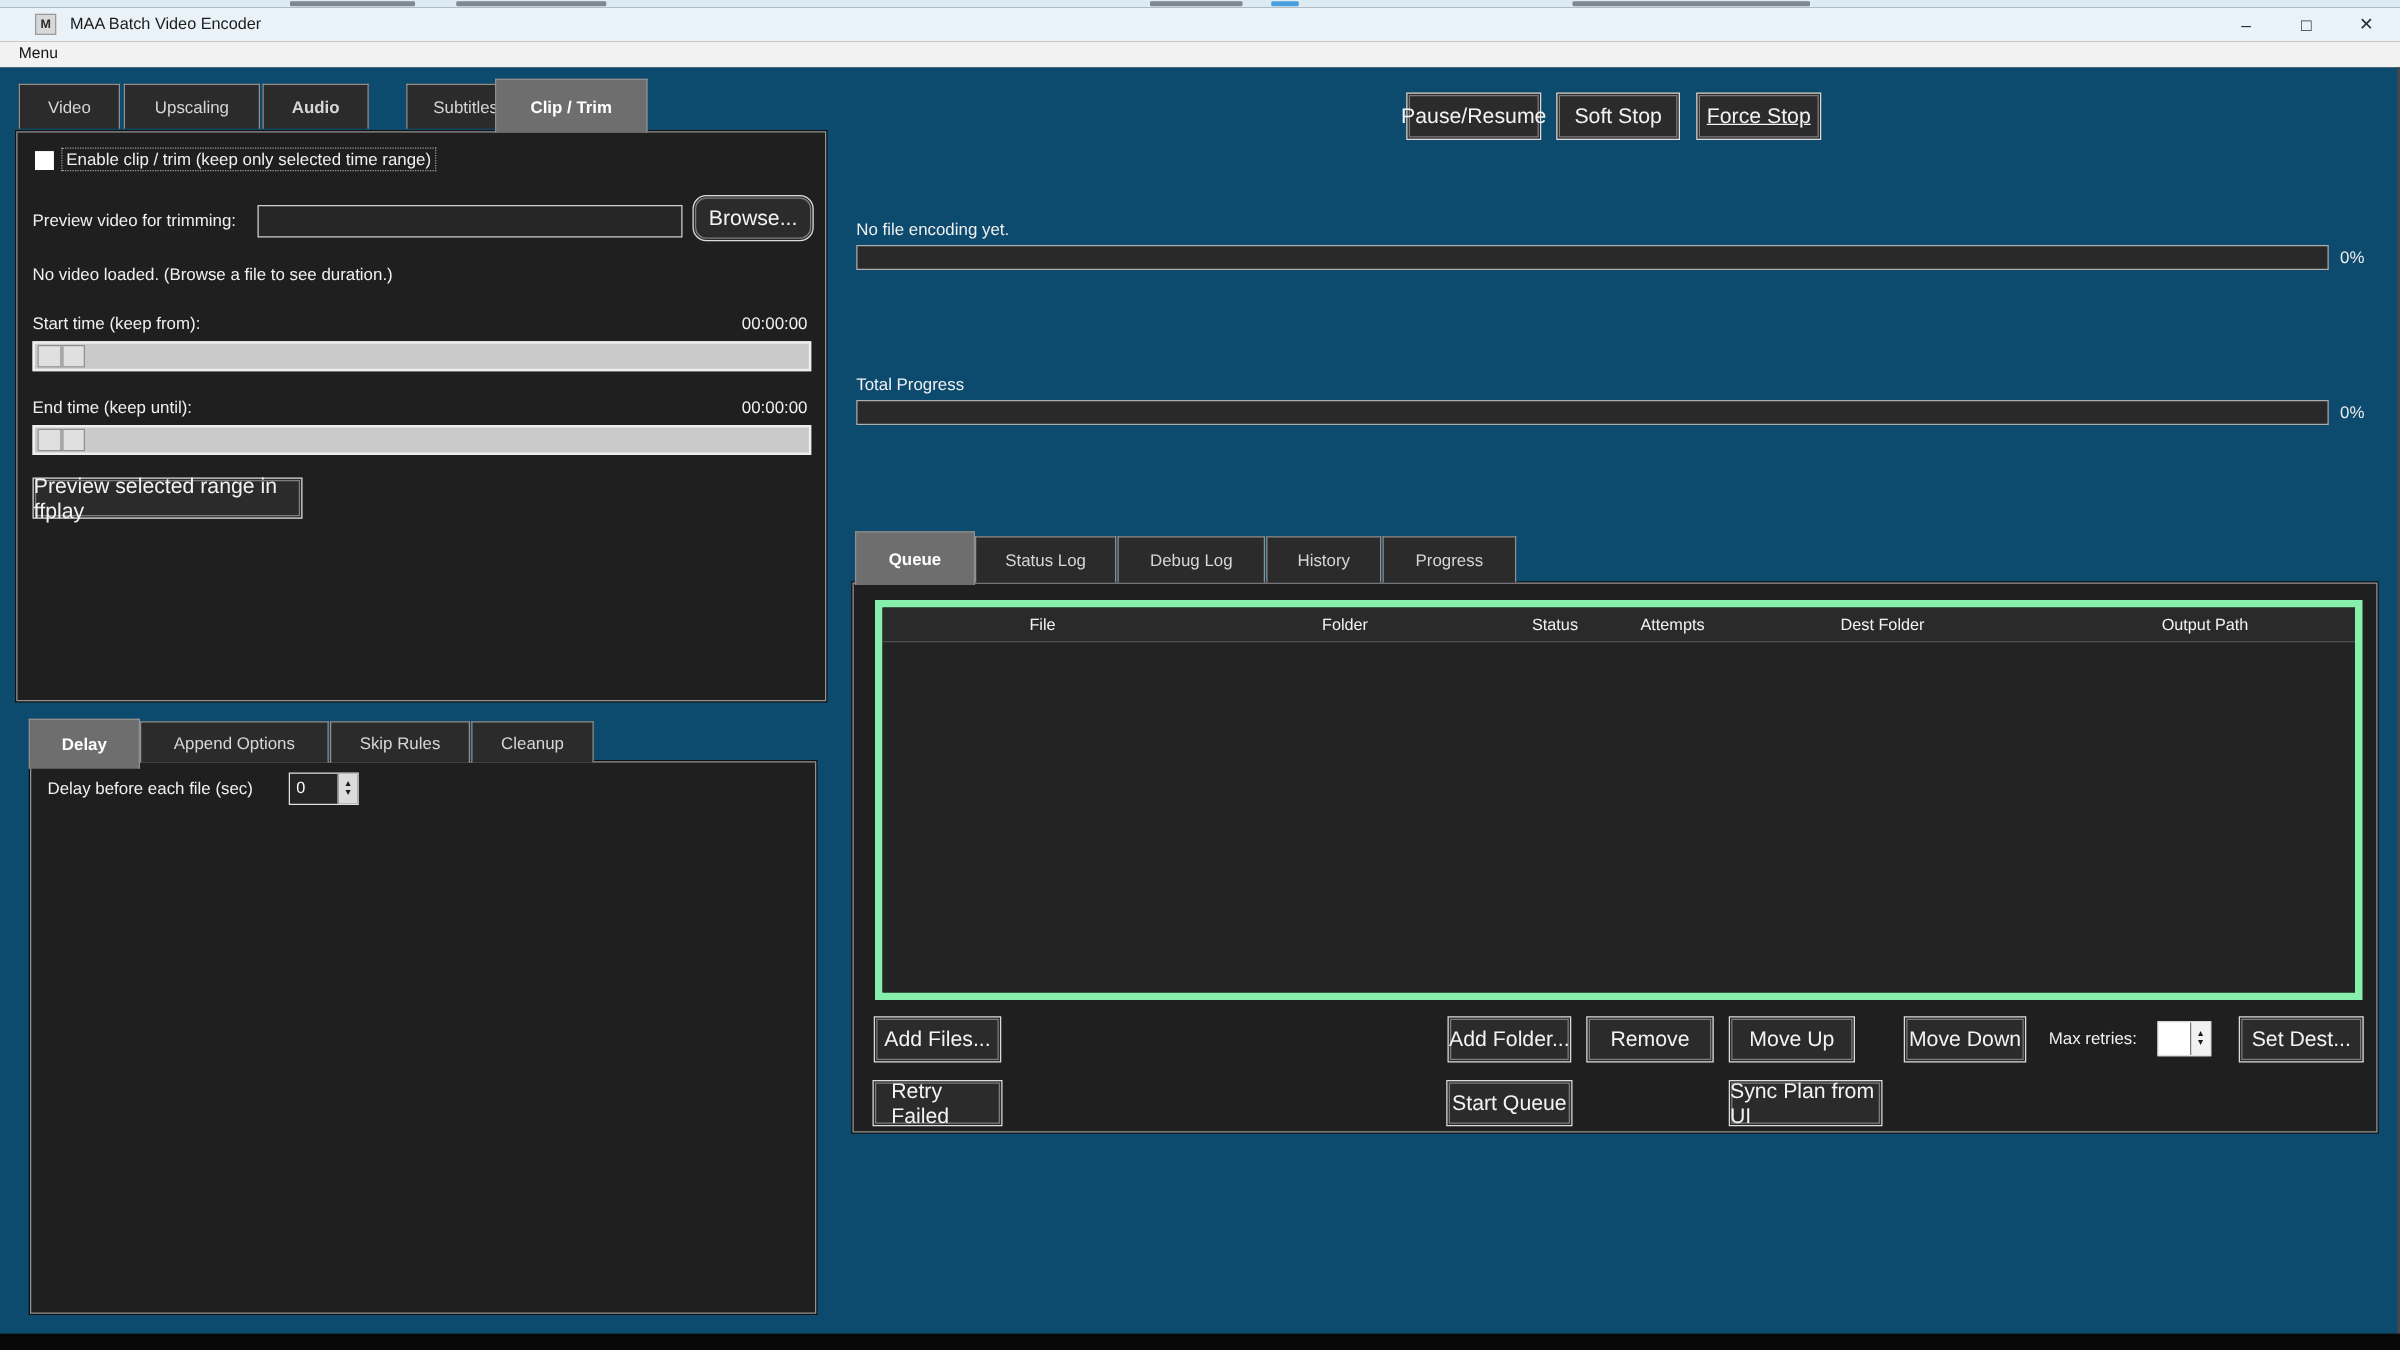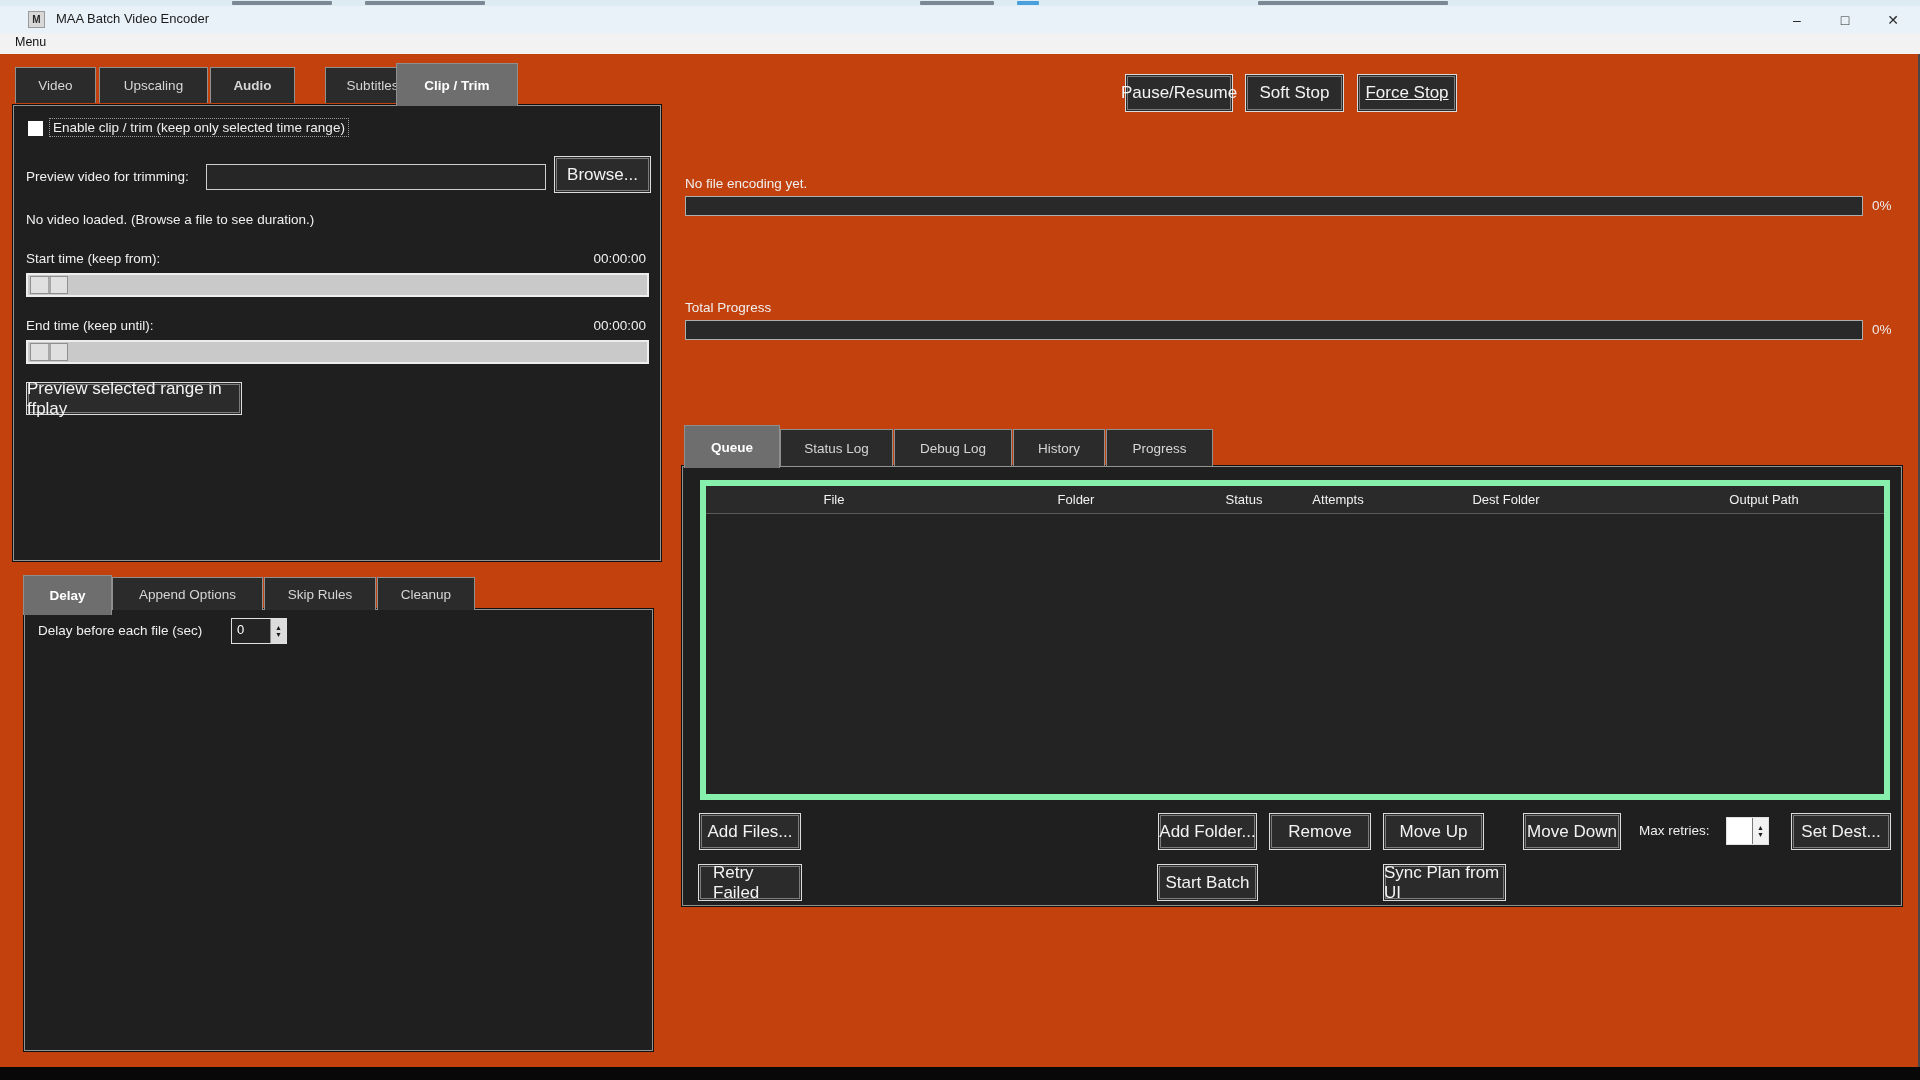--- a/index.html
+++ b/index.html
@@ -13,21 +13,21 @@
   .titlebar { position:absolute; left:0; top:6px; width:1920px; height:27px; background:#e9f2f8;
               display:flex; align-items:center; }
   .app-icon { position:absolute; left:28px; top:5px; width:17px; height:17px; background:#d8d8d8;
               border:1px solid #9a9a9a; color:#2a2a2a; font-size:10px; font-weight:bold;
               display:flex; align-items:center; justify-content:center; }
   .win-title { position:absolute; left:56px; top:5px; font-size:13px; color:#1b1b1b; }
   .win-btn { position:absolute; top:0; width:46px; height:27px; display:flex; align-items:center;
              justify-content:center; color:#2b2b2b; font-size:14px; }
   .menubar { position:absolute; left:0; top:33px; width:1920px; height:21px; background:#f2f2f2; }
   .menu-item { position:absolute; left:11px; top:2px; font-size:12.5px; color:#111; padding:0 4px; }
-  .content { position:absolute; left:0; top:54px; width:1920px; height:1013px; background:#c2410c;
+  .content { position:absolute; left:0; top:54px; width:1920px; height:1013px; background:#0c4a6e;
              border-right:2px solid #474747; }
   .bottom-strip { position:absolute; left:0; top:1067px; width:1920px; height:13px; background:#080808; }
 
   
   .tab { position:absolute; background:#2b2b2b; border:1px solid #8f8f8f; border-bottom:none;
          color:#d6d6d6; font-size:13.5px; display:flex; align-items:center; justify-content:center; z-index:2; }
   .tab.active { background:#6e6e6e; color:#fff; font-weight:bold; z-index:4; }
 
   
   .frame { position:absolute; background:#1f1f1f; border:1px solid #939393; box-shadow:0 0 0 1px #101010; z-index:1; }
@@ -91,21 +91,21 @@
     <div class="tab" style="left:210px; top:13px; width:85px; height:36px;font-weight:bold;">Audio</div>
     <div class="tab" style="left:297px; top:13px; width:95px; height:36px;margin-left:28px;">Subtitles</div>
     <div class="tab active" style="left:396px; top:9px; width:122px; height:43px;">Clip / Trim</div>
 
     <div class="frame" style="left:13px; top:51px; width:648px; height:456px;">
       <div class="checkbox" style="left:14px; top:15px;"></div>
       <div class="lbl focus-dotted" style="left:35px; top:12px;">Enable clip / trim (keep only selected time range)</div>
 
       <div class="lbl" style="left:12px; top:63px;">Preview video for trimming:</div>
       <div class="entry" style="left:192px; top:58px; width:340px; height:26px;"></div>
-      <div class="btn" style="left:540px; top:50px; width:97px; height:37px;">Browse...</div>
+      <div class="btn" style="left:540px; top:50px; width:97px; height:37px;border-radius:11px;">Browse...</div>
 
       <div class="lbl" style="left:12px; top:106px;">No video loaded. (Browse a file to see duration.)</div>
 
       <div class="lbl" style="left:12px; top:145px;">Start time (keep from):</div>
       <div class="lbl" style="right:14px; top:145px;">00:00:00</div>
       <div class="slider" style="left:12px; top:167px; width:623px;">
         <div class="handle"></div>
       </div>
 
       <div class="lbl" style="left:12px; top:212px;">End time (keep until):</div>
@@ -174,20 +174,20 @@
       <div class="spin light" style="left:1043px; top:350px; width:43px; height:28px;">
         <div class="val" style="color:#111;"></div>
         <div class="arrows">
             <span>▲</span>
             <span>▼</span>
           </div>
       </div>
       <div class="btn" style="left:1108px; top:346px; width:100px; height:37px;">Set Dest...</div>
 
       <div class="btn" style="left:15px; top:397px; width:104px; height:37px;padding-left:14px;">Retry Failed</div>
-      <div class="btn" style="left:474px; top:397px; width:101px; height:37px;">Start Batch</div>
+      <div class="btn" style="left:474px; top:397px; width:101px; height:37px;">Start Queue</div>
       <div class="btn" style="left:700px; top:397px; width:123px; height:37px;">Sync Plan from UI</div>
     </div>
 
   </div>
 
   <div class="bottom-strip"></div>
 </div>
 
 </body></html>

